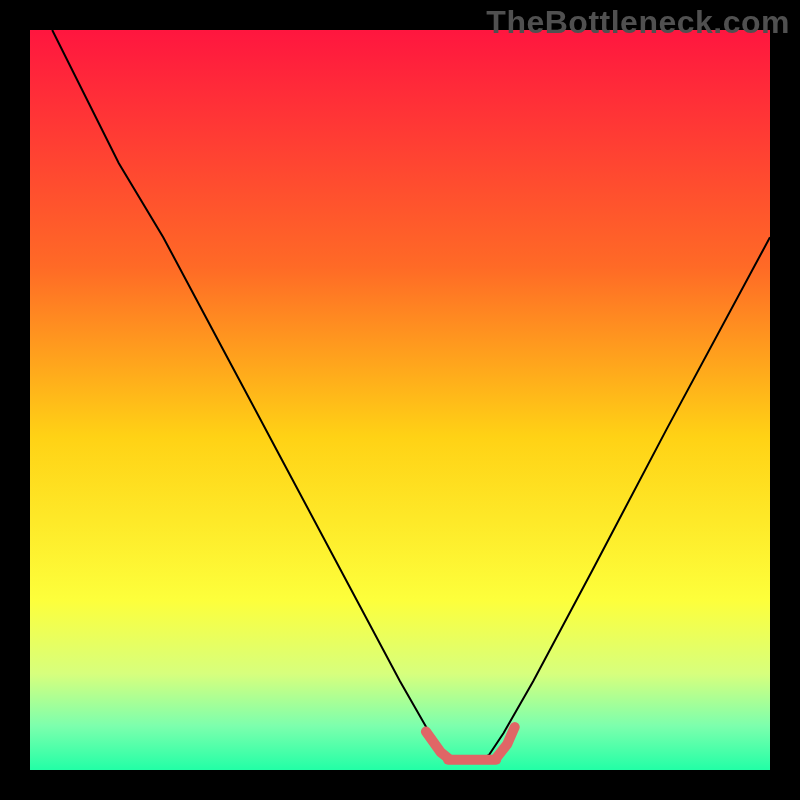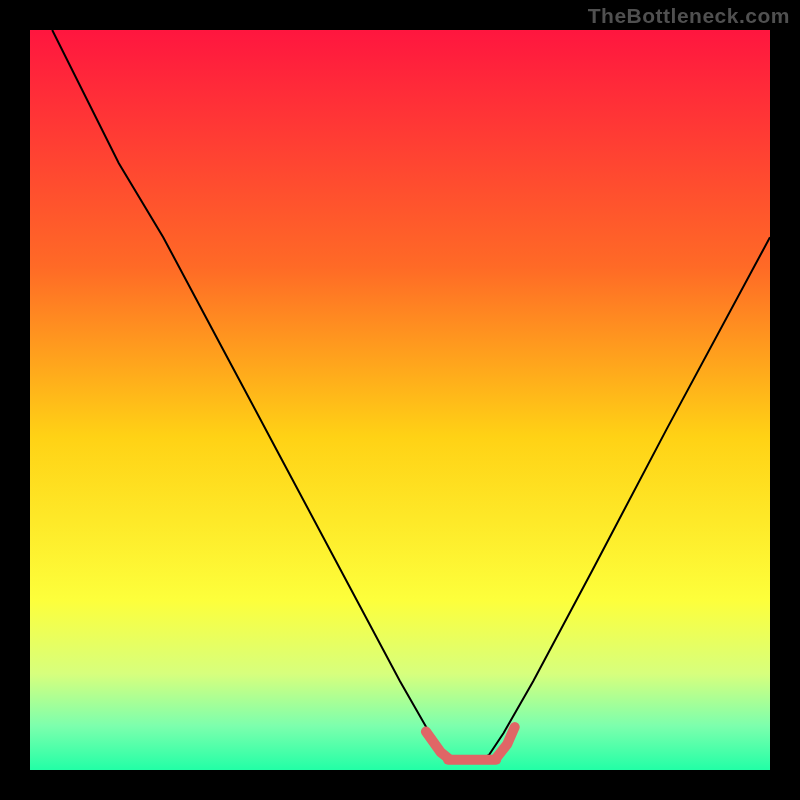--- a/index.html
+++ b/index.html
@@ -15,21 +15,21 @@
     position: relative;
     width: 800px;
     height: 800px;
     background: #000;
   }
   .watermark {
     position: absolute;
     top: 4px;
     right: 10px;
     color: #505050;
-    font-size: 21px;
+    font-size: 32px;
     font-weight: 600;
     letter-spacing: 0.5px;
     z-index: 10;
   }
   .plot-area {
     position: absolute;
     left: 30px;
     top: 30px;
     width: 740px;
     height: 740px;

